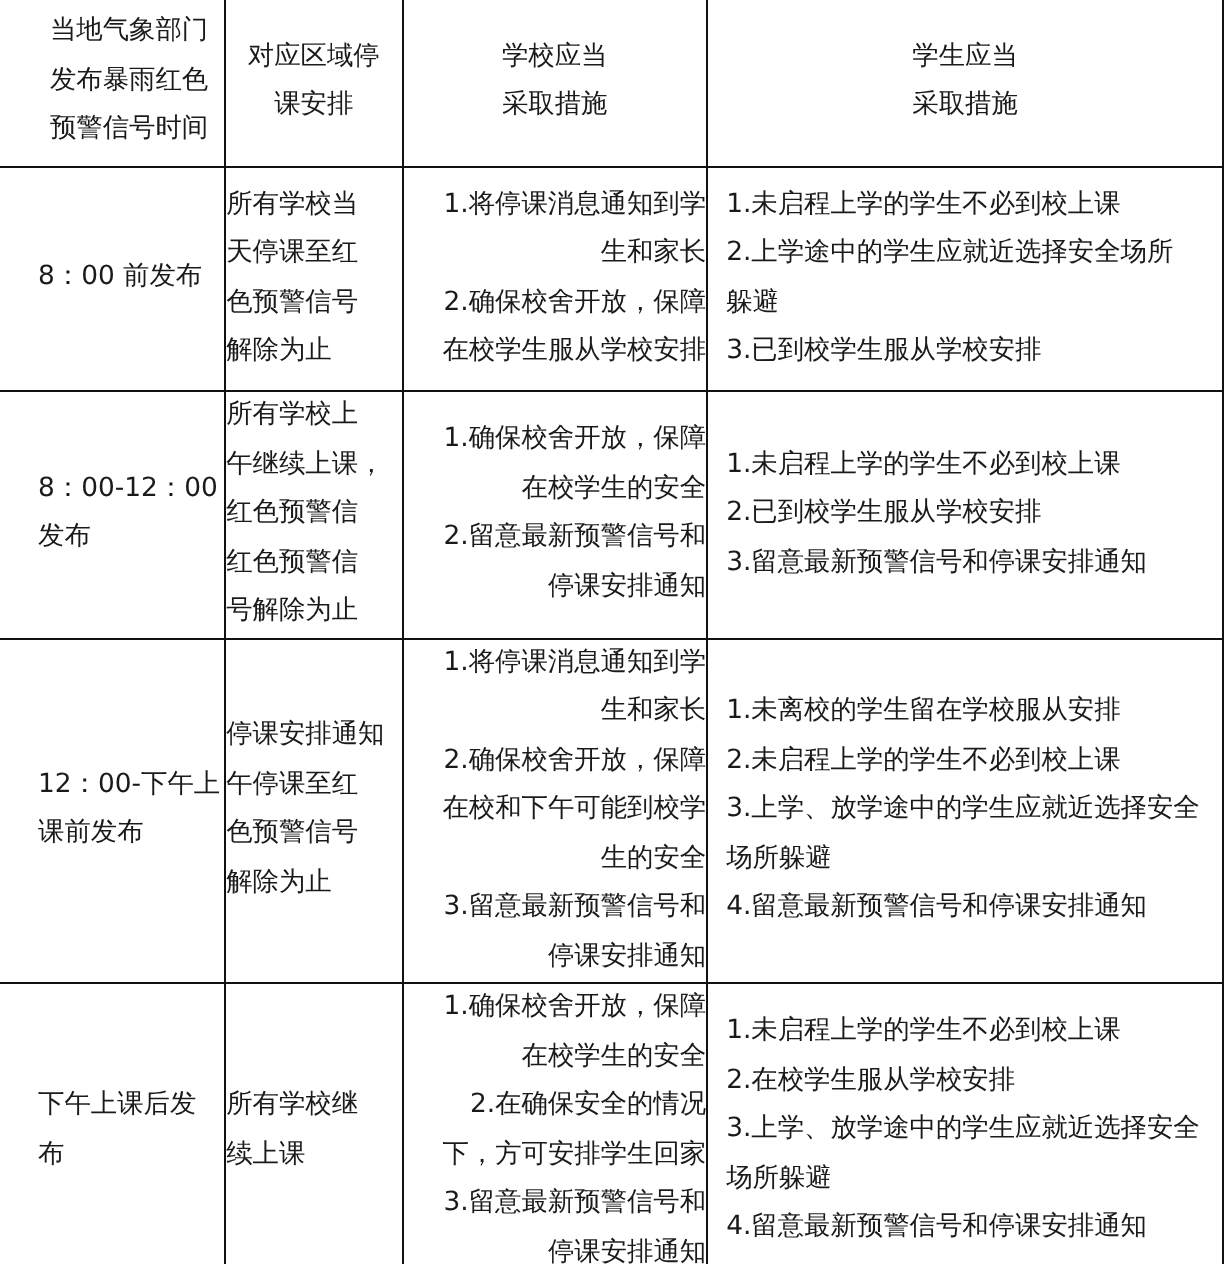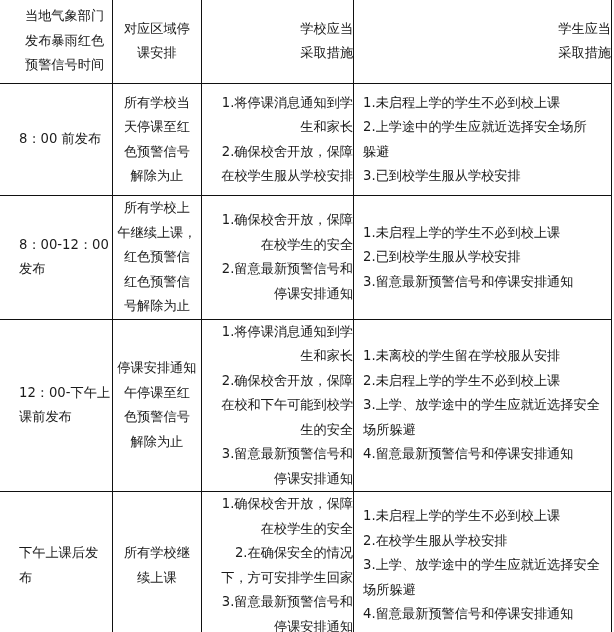--- a/index.html
+++ b/index.html
@@ -1,25 +1,25 @@
 <!DOCTYPE html>
 <html><head>
 <meta charset="utf-8">
 <style>
   html, body { margin: 0; padding: 0; background: #ffffff; }
   body { width: 614px; height: 632px; overflow: hidden; position: relative;
          font-family: "DejaVu Sans", "Liberation Sans", sans-serif; color: #1a1a1a; }
   table.sched { position: absolute; left: -2px; top: -2px; border-collapse: collapse; table-layout: fixed; }
   table.sched td { border: 1.5px solid #111; font-size: 13.2px; line-height: 24.5px; vertical-align: middle; padding: 0; }
   .c1 { width: 106px; text-align: left; }
-  .c2 { width: 93px; text-align: center; }
+  .c2 { width: 93px; text-align: left; }
   .c3 { width: 154px; text-align: right; padding-left: 6px !important; }
   .c4 { width: 255px; text-align: left; padding-left: 9px !important; margin-left: 28px; }
   .hdr td { height: 84px; text-align: center; }
-  .hdr .c3, .hdr .c4 { text-align: right; padding-left: 0 !important; }
+  .hdr .c3, .hdr .c4 { text-align: center; padding-left: 0 !important; }
   .r1 td { height: 111px; }
   .r2 td { height: 121px; }
   .r3 td { height: 168px; }
   .r4 td { height: 142px; }
   .line { display: block; white-space: nowrap; }
   .c1 .line { padding: 0 2px; margin-left: 18px; }
 </style>
 </head>
 <body>
 

